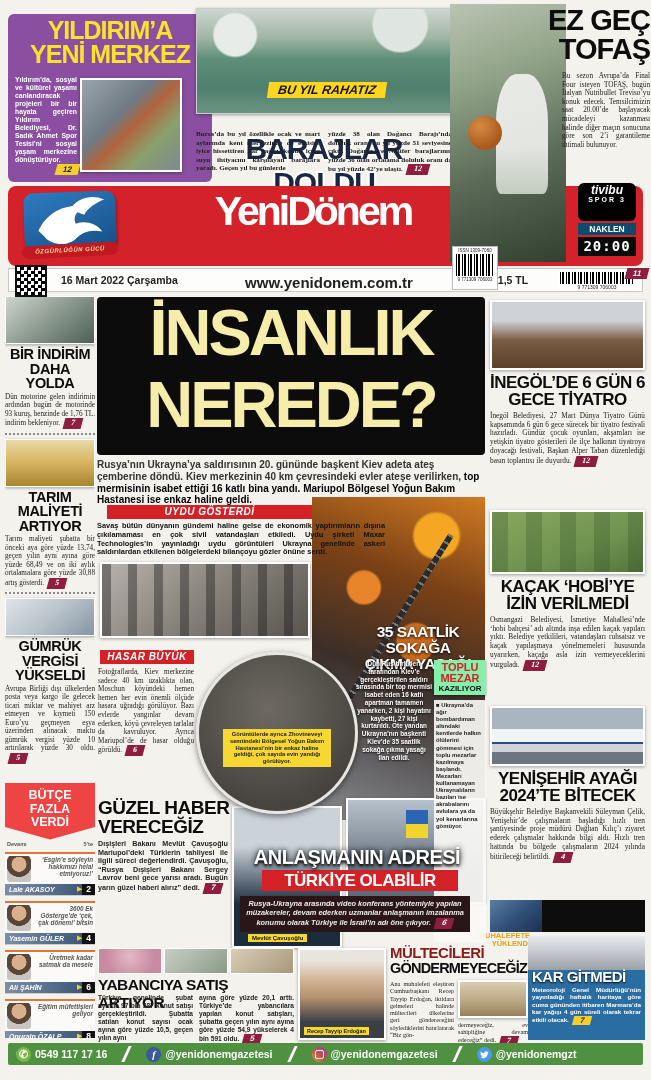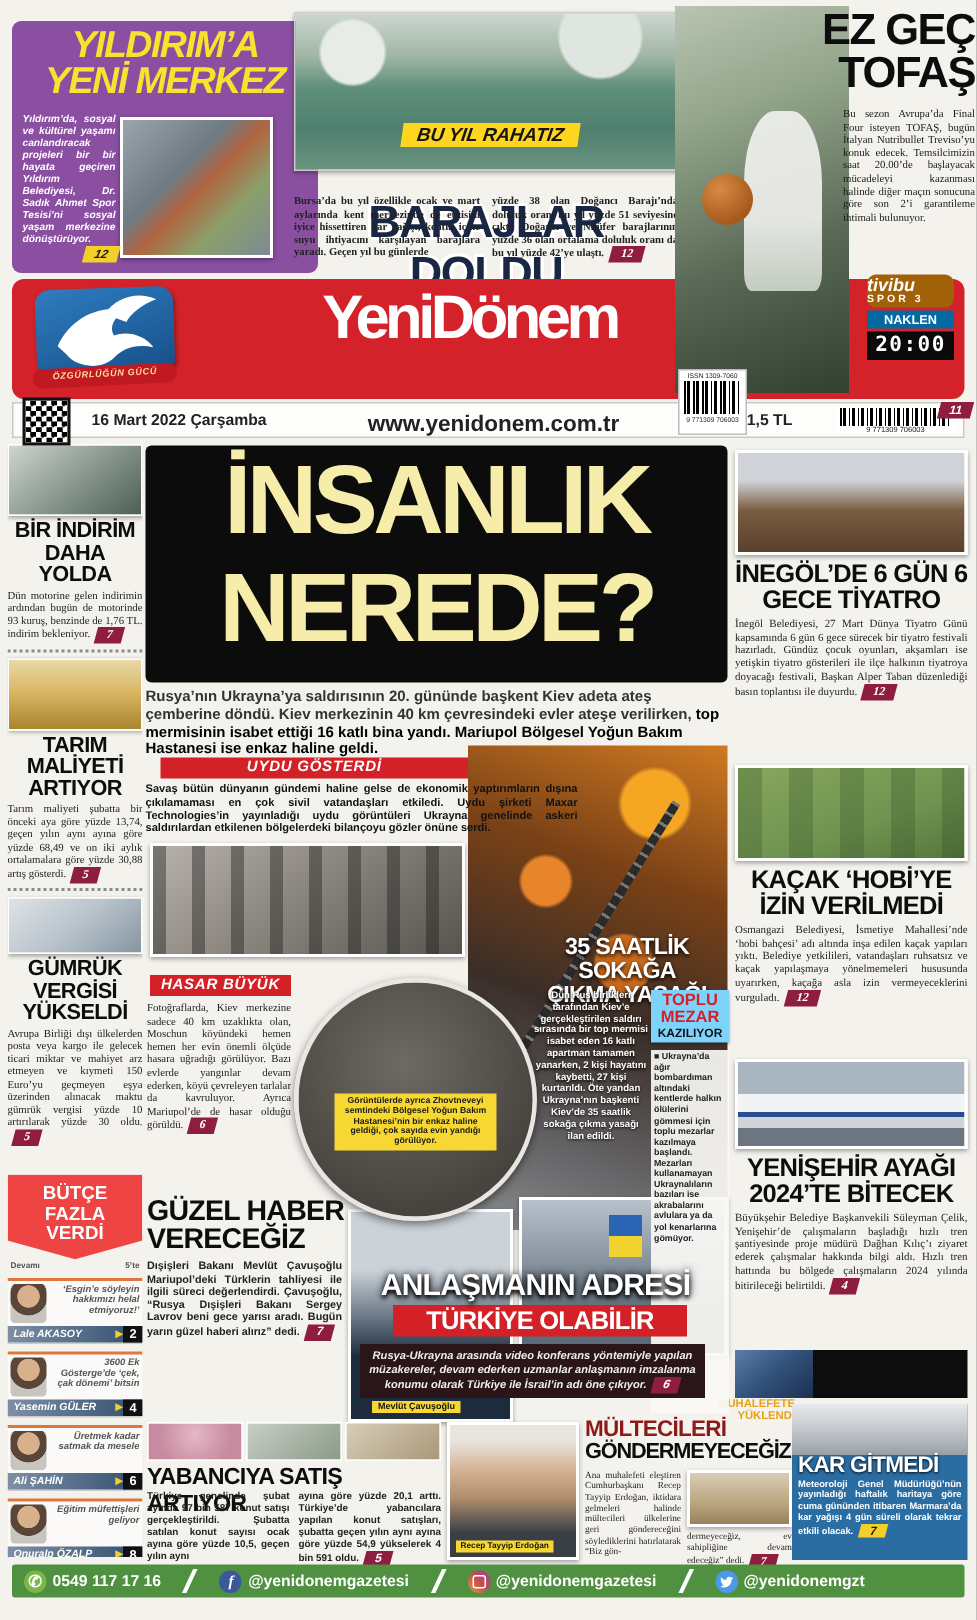--- a/index.html
+++ b/index.html
@@ -10,21 +10,21 @@
   .serif{font-family:"Liberation Serif",serif;text-align:justify;}
   .pg{display:inline-block;background:#8e1d3f;color:#fff;font-weight:bold;font-size:8px;
       padding:1px 7px;transform:skewX(-15deg);margin-left:4px;vertical-align:middle;}
   .pg.yel{background:#f2cf2b;color:#1a1a1a;}
   .tag{background:#d42127;color:#fff;font-weight:800;font-style:italic;font-size:10px;
        text-align:center;line-height:14px;letter-spacing:.5px;}
   .dots{border-top:2px dotted #8b8b8b;margin:4px 0;}
   h1,h2,h3,h4{margin:0;font-family:"Liberation Sans",sans-serif;}
 
   
-  #yildirim{left:8px;top:14px;width:204px;height:168px;background:#8a4fa0;border-radius:6px;padding:4px 6px;box-sizing:border-box;font-style:italic;}
+  #yildirim{left:8px;top:14px;width:204px;height:168px;background:#8a4fa0;border-radius:6px;padding:4px 6px;box-sizing:border-box;}
   #yildirim .tt{color:#f9e22e;font-size:25px;line-height:24px;font-weight:900;letter-spacing:-1px;text-align:center;}
   #yildirim .bd{position:absolute;left:7px;top:62px;width:62px;color:#fff;font-size:6.8px;line-height:8px;font-weight:bold;text-align:justify;}
   #ph-yildirim{position:absolute;left:72px;top:64px;width:102px;height:94px;
       background:linear-gradient(135deg,#9aa4ab,#6f7b84 38%,#b0643f 52%,#8aa06b 72%,#7d8a93);}
   #yildirim .pg{position:absolute;left:44px;top:150px;}
 
   #barajlar{left:196px;top:8px;width:256px;height:176px;}
   #ph-dam{position:absolute;left:0;top:0;width:256px;height:106px;border:1px solid #ccc;
       background:radial-gradient(circle at 15% 25%,#e8ece9 0 9%,rgba(0,0,0,0) 10%),
                  radial-gradient(circle at 80% 15%,#dfe5e0 0 12%,rgba(0,0,0,0) 13%),
@@ -41,24 +41,24 @@
   #ph-bball{position:absolute;left:0;top:4px;width:116px;height:258px;border:none;box-shadow:none;
       background:linear-gradient(160deg,#b9c4b2,#8fa287 30%,#5c6b58 62%,#31402f);}
   #ball{position:absolute;left:18px;top:112px;width:34px;height:34px;border-radius:50%;
       background:radial-gradient(circle at 35% 30%,#d88a43,#a85a1e 70%);}
   #jersey{position:absolute;left:46px;top:70px;width:52px;height:120px;border-radius:40% 40% 10% 10%;
       background:linear-gradient(180deg,#f2f2f0 60%,#cfd8cc);opacity:.9;}
   #tofas .tt{position:absolute;left:92px;top:6px;width:108px;text-align:right;color:#0d0d0d;
       font-size:29px;line-height:29px;font-weight:900;letter-spacing:-1px;}
   #tofas .bd{position:absolute;left:112px;top:72px;width:88px;font-size:7.2px;line-height:8.6px;color:#1a1a1a;}
   #tvbox{position:absolute;left:128px;top:183px;width:58px;}
-  #tivibu{background:#a16207;border-radius:6px;color:#fff;padding:1px 0 2px;}
+  #tivibu{background:#000000;border-radius:6px;color:#fff;text-align:center;padding:1px 0 18px;}
   #tivibu .b1{font-weight:900;font-style:italic;font-size:12px;line-height:12px;}
   #tivibu .b2{font-weight:900;font-size:7px;letter-spacing:2px;}
-  #naklen{background:#0369a1;color:#fff;font-weight:900;font-size:8.5px;text-align:center;line-height:12px;margin-top:2px;}
+  #naklen{background:#0c4a6e;color:#fff;font-weight:900;font-size:8.5px;text-align:center;line-height:12px;margin-top:2px;}
   #clock{background:#0a0a0a;color:#fff;font-family:"DejaVu Sans Mono",monospace;font-weight:bold;
       font-size:14px;text-align:center;line-height:19px;margin-top:2px;letter-spacing:1px;}
   #tofas .pg{position:absolute;left:172px;top:268px;}
   #barcode1{position:absolute;left:2px;top:246px;width:46px;height:44px;background:#fff;border:1px solid #bbb;
       text-align:center;padding-top:1px;box-sizing:border-box;}
   .bars{height:22px;margin:1px 3px;background:repeating-linear-gradient(90deg,#000 0 1px,#fff 1px 2px,#000 2px 4px,#fff 4px 6px);}
   .tiny{font-size:4.5px;color:#222;line-height:5px;}
 
   
   #masthead{left:8px;top:186px;width:635px;height:80px;background:#d3222a;border-radius:8px;z-index:1;}
@@ -119,21 +119,21 @@
   #hasar-body{left:98px;top:668px;width:96px;font-size:7.2px;line-height:8.6px;color:#222;}
   #circle-inset{left:196px;top:652px;width:156px;height:156px;border-radius:50%;border:3px solid #e8e6e0;
       background:radial-gradient(circle at 45% 35%,#6e6a63,#47443f 72%);z-index:3;overflow:hidden;
       box-shadow:0 2px 6px rgba(0,0,0,.5);}
   #inset-cap{position:absolute;left:24px;top:74px;width:104px;background:#f7d832;color:#1a1a1a;
       font-size:5.8px;line-height:6.8px;font-weight:bold;text-align:center;padding:2px;}
   #sokaga-title{left:350px;top:624px;width:136px;text-align:center;color:#fff;font-weight:900;
       font-size:15.5px;line-height:16px;letter-spacing:-.5px;z-index:4;text-shadow:0 1px 3px #000;}
   #sokaga-body{left:356px;top:660px;width:76px;color:#fff;font-size:6.4px;line-height:7.8px;
       font-weight:bold;text-align:center;z-index:4;text-shadow:0 1px 2px #000;}
-  #toplu-box{left:434px;top:660px;width:52px;background:#7dd3fc;text-align:center;padding:2px 0;z-index:4;
+  #toplu-box{left:434px;top:660px;width:52px;background:#86efac;text-align:center;padding:2px 0;z-index:4;
       box-shadow:0 1px 2px rgba(0,0,0,.4);}
   #toplu-box .r{color:#d42127;font-size:11px;line-height:11px;font-weight:900;}
   #toplu-box .k{color:#111;font-size:8px;line-height:9px;font-weight:900;}
   #toplu-body{left:434px;top:700px;width:52px;font-size:5.9px;line-height:7.1px;font-weight:bold;color:#222;
       z-index:4;background:rgba(250,249,245,.92);padding:2px;box-sizing:border-box;height:242px;overflow:hidden;}
 
   
   #guzel-title{left:98px;top:798px;width:142px;font-size:19px;line-height:19px;font-weight:900;letter-spacing:-.5px;color:#0d0d0d;}
   #guzel-body{left:98px;top:840px;width:130px;font-size:7.2px;line-height:8.6px;font-weight:bold;color:#222;text-align:justify;}
   #ph-cavusoglu{left:232px;top:806px;width:110px;height:142px;

